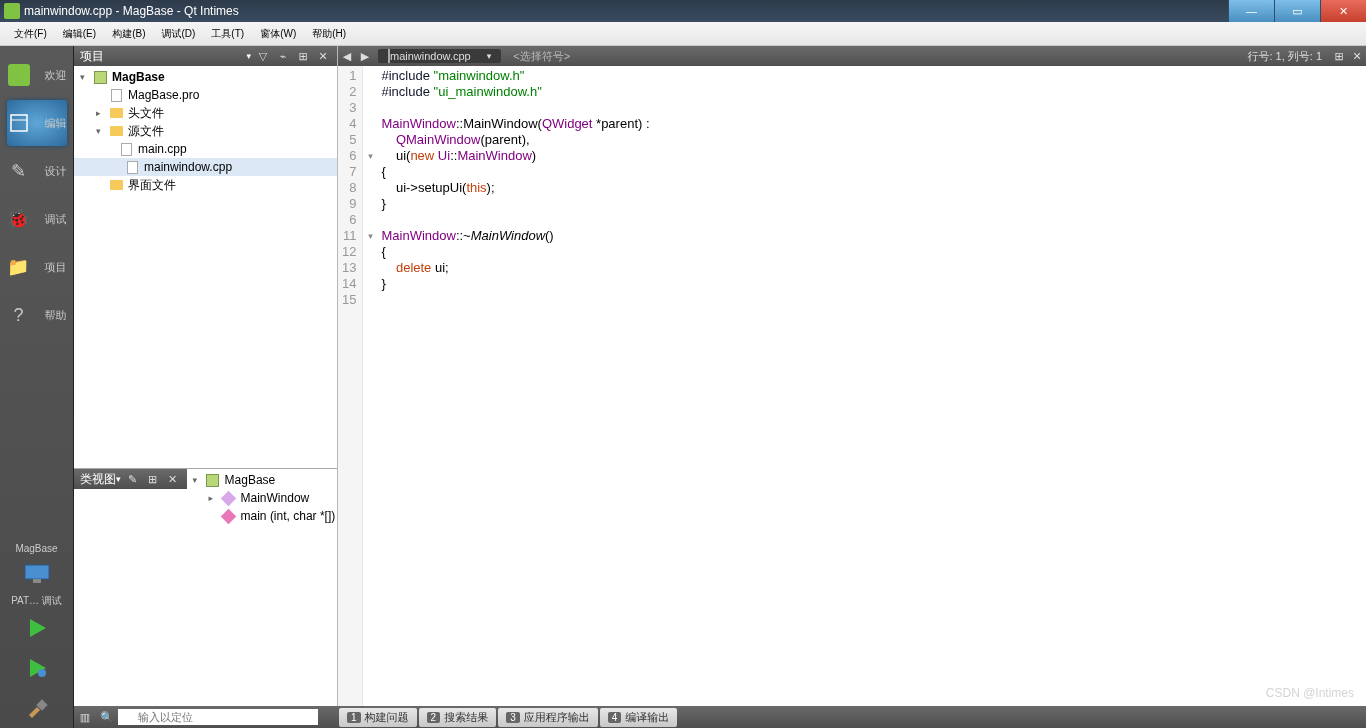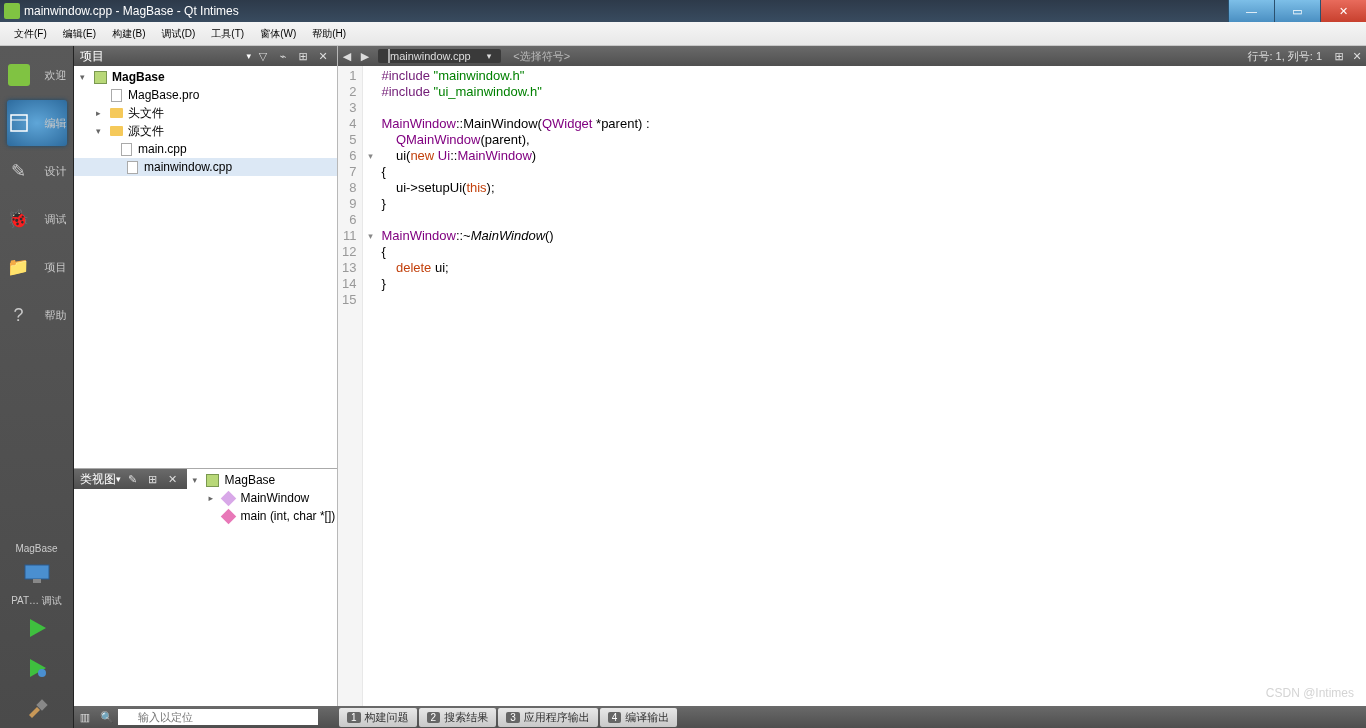--- a/index.html
+++ b/index.html
@@ -55,21 +55,21 @@
 .symsel { color:#bbb; padding:0 8px; }
 .editstatus { margin-right:8px; }
 .code { flex:1; display:flex; background:#fff; font-family:Consolas,monospace; font-size:13px; line-height:16px; }
 .gutter { background:#f5f5f5; color:#999; text-align:right; padding:2px 6px 0 4px; user-select:none; border-right:1px solid #e8e8e8; }
 .gutter div { height:16px; }
 .fold { width:14px; background:#fff; padding-top:2px; }
 .fold div { height:16px; font-size:9px; color:#888; text-align:center; }
 .codetext { flex:1; padding:2px 0 0 4px; white-space:pre; color:#000; }
 .codetext div { height:16px; }
 .kw { color:#c2410c; }
-.pp { color:#701a75; }
+.pp { color:#0f172a; }
 .str { color:#008000; }
 .type { color:#800080; }
 .it { font-style:italic; }
 
 
 .bottombar { position:absolute; bottom:0; left:74px; right:0; height:22px; background:linear-gradient(#6a6a6a,#4e4e4e); display:flex; align-items:center; color:#ddd; font-size:11px; }
 .bottombar .bico { width:22px; text-align:center; }
 .search { background:#fff; color:#999; height:16px; width:200px; padding:0 20px; border:none; font-size:11px; }
 .tabbtn { background:linear-gradient(#e8e8e8,#c8c8c8); color:#333; padding:2px 8px; margin:0 1px; border-radius:2px; display:flex; align-items:center; }
 .tabbtn .num { background:#666; color:#fff; padding:0 4px; margin-right:4px; border-radius:2px; font-size:10px; }
@@ -206,20 +206,27 @@
             <span class="file"></span>
           </span>
           <span>main.cpp</span>
         </div>
         <div class="treeitem selected" style="padding-left: 38px;">
           <span class="exp"></span>
           <span class="fico">
             <span class="file"></span>
           </span>
           <span>mainwindow.cpp</span>
+        </div>
+        <div class="treeitem" style="padding-left: 22px;">
+          <span class="exp"></span>
+          <span class="fico">
+            <span class="folder"></span>
+          </span>
+          <span>界面文件</span>
         </div>
       </div>
 
     <div class="classpanel">
       <div class="panelhead">
         <span class="ptitle">类视图</span>
         <span style="font-size:9px">▾</span>
         <span class="picon">✎</span>
         <span class="picon">⊞</span>
         <span class="picon">✕</span>

